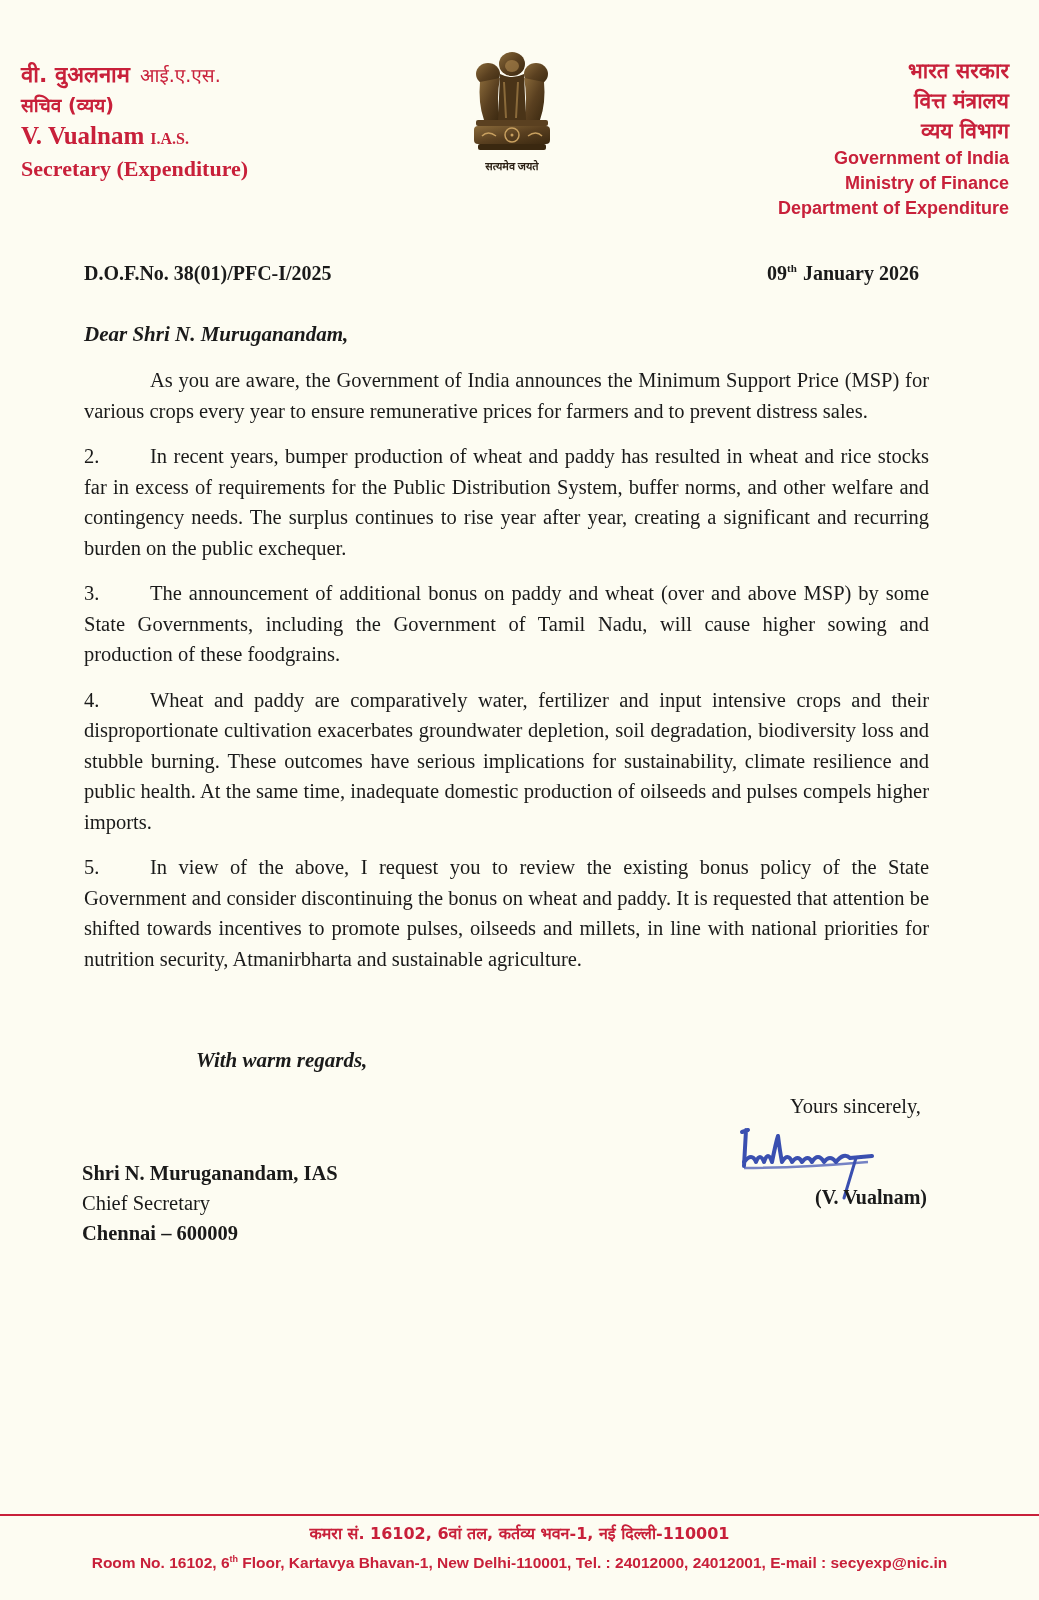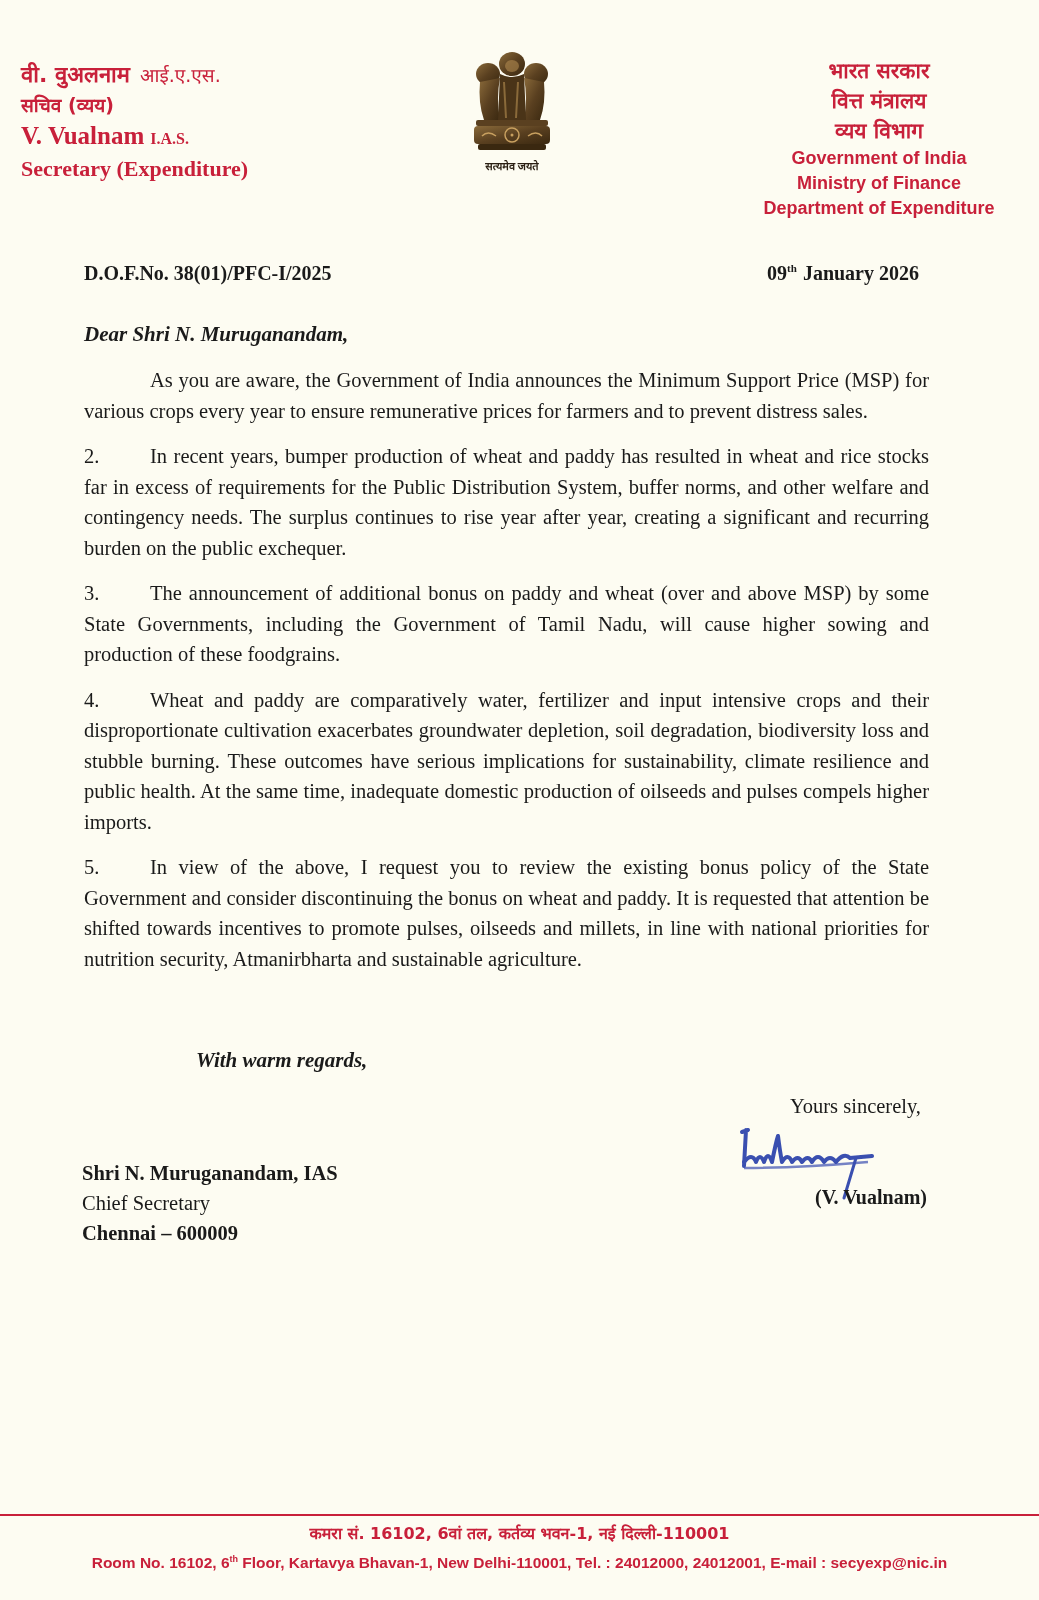--- a/index.html
+++ b/index.html
@@ -21,21 +21,21 @@
     #hdr-left .en-name { font-family: "Liberation Serif", serif; font-size: 25px; font-weight: bold; line-height: 32px; white-space: nowrap; }
     #hdr-left .en-name .ias { font-size: 16px; margin-left: 6px; }
     #hdr-left .en-post { font-family: "Liberation Serif", serif; font-size: 22px; font-weight: bold; line-height: 28px; white-space: nowrap; }
 
     
     #emblem { left: 462px; top: 48px; width: 100px; text-align: center; }
     #emblem svg { display: block; margin: 0 auto; }
     #emblem .motto { font-family: Liberation Serif, serif; font-size: 11px; font-weight: bold; color: #2a1f12; margin-top: 2px; }
 
     
-    #hdr-right { right: 30px; top: 56px; text-align: center; width: 260px; }
+    #hdr-right { right: 30px; top: 56px; text-align: right; width: 260px; }
     #hdr-right .hi { font-family: "DejaVu Sans", sans-serif; font-size: 21px; line-height: 30px; font-weight: bold; }
     #hdr-right .en { font-family: "Liberation Sans", sans-serif; font-size: 18px; line-height: 25px; font-weight: bold; white-space: nowrap; }
 
     
     .ref { top: 262px; font-size: 20px; font-weight: bold; }
     #ref-no { left: 84px; }
     #ref-date { right: 120px; }
     #ref-date sup { font-size: 11px; margin-right: 6px; }
 
     #salutation { left: 84px; top: 322px; font-size: 21px; font-weight: bold; font-style: italic; }

